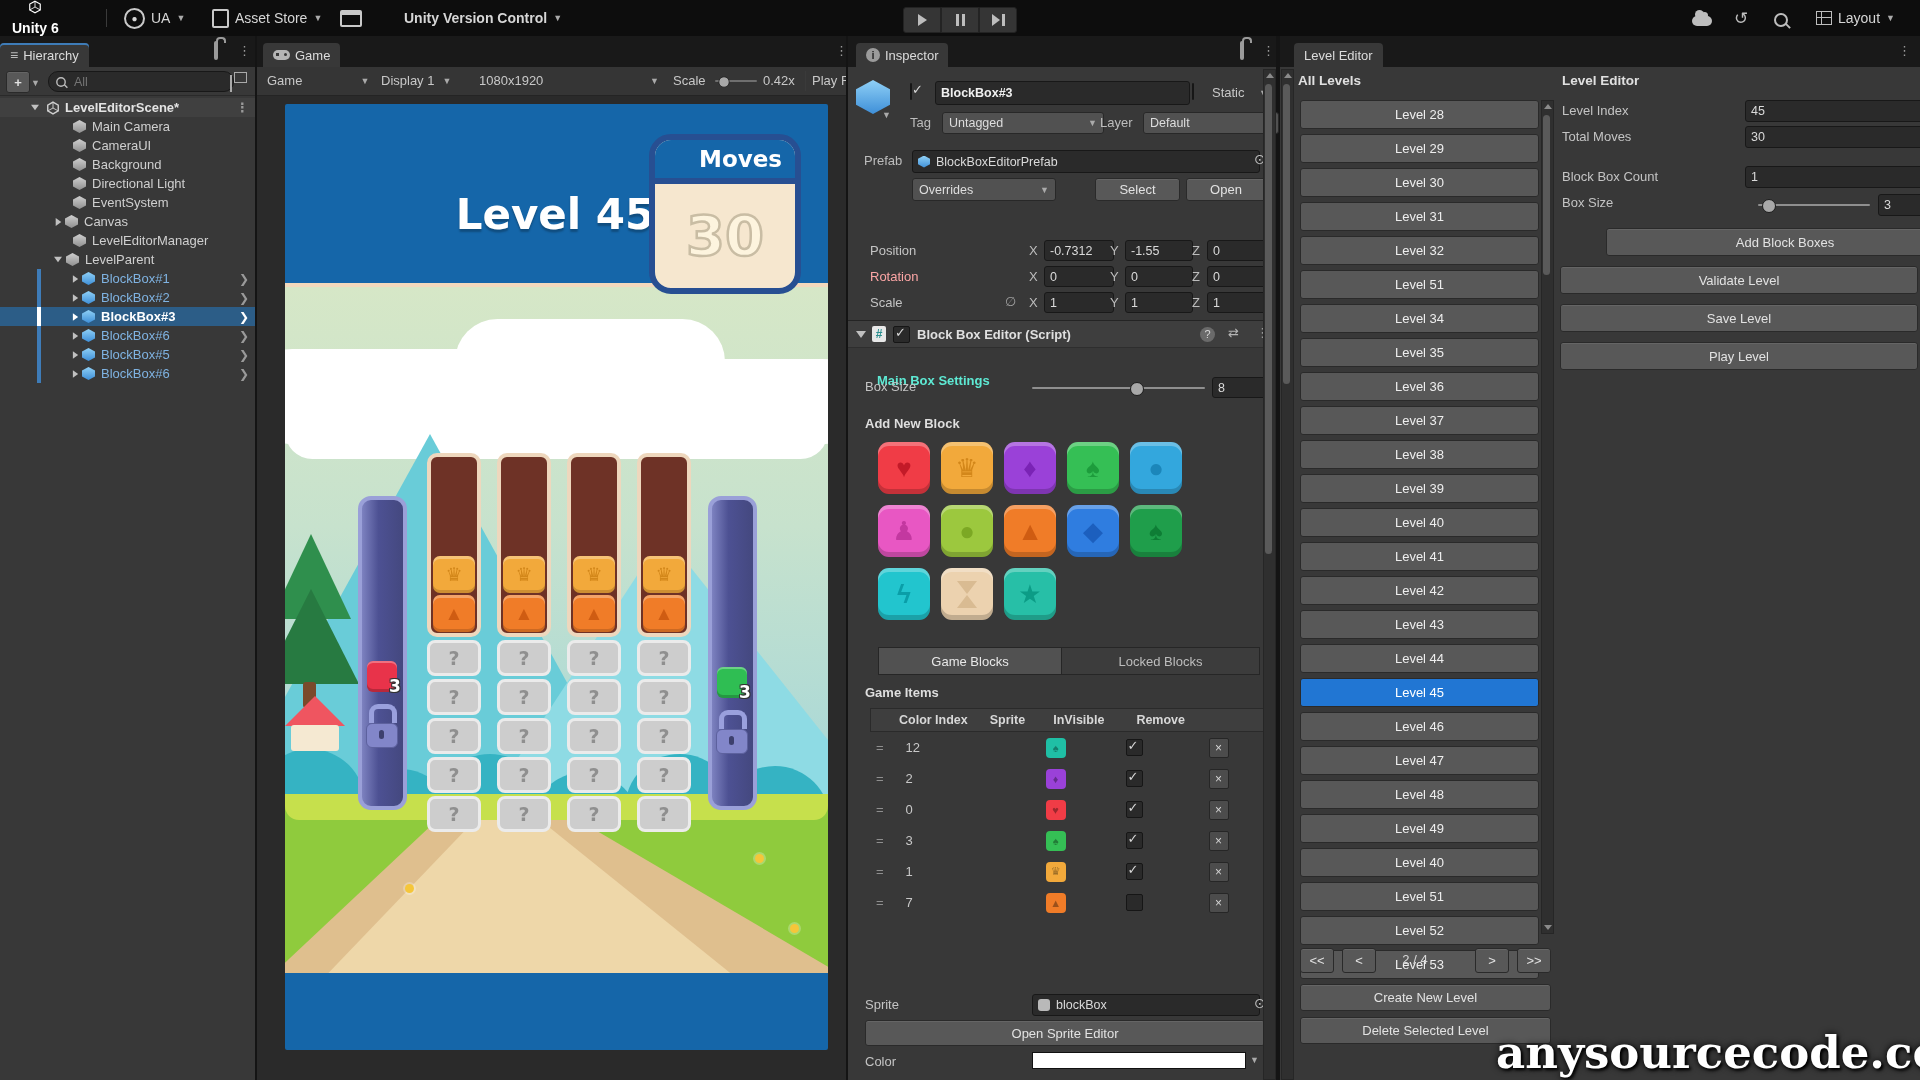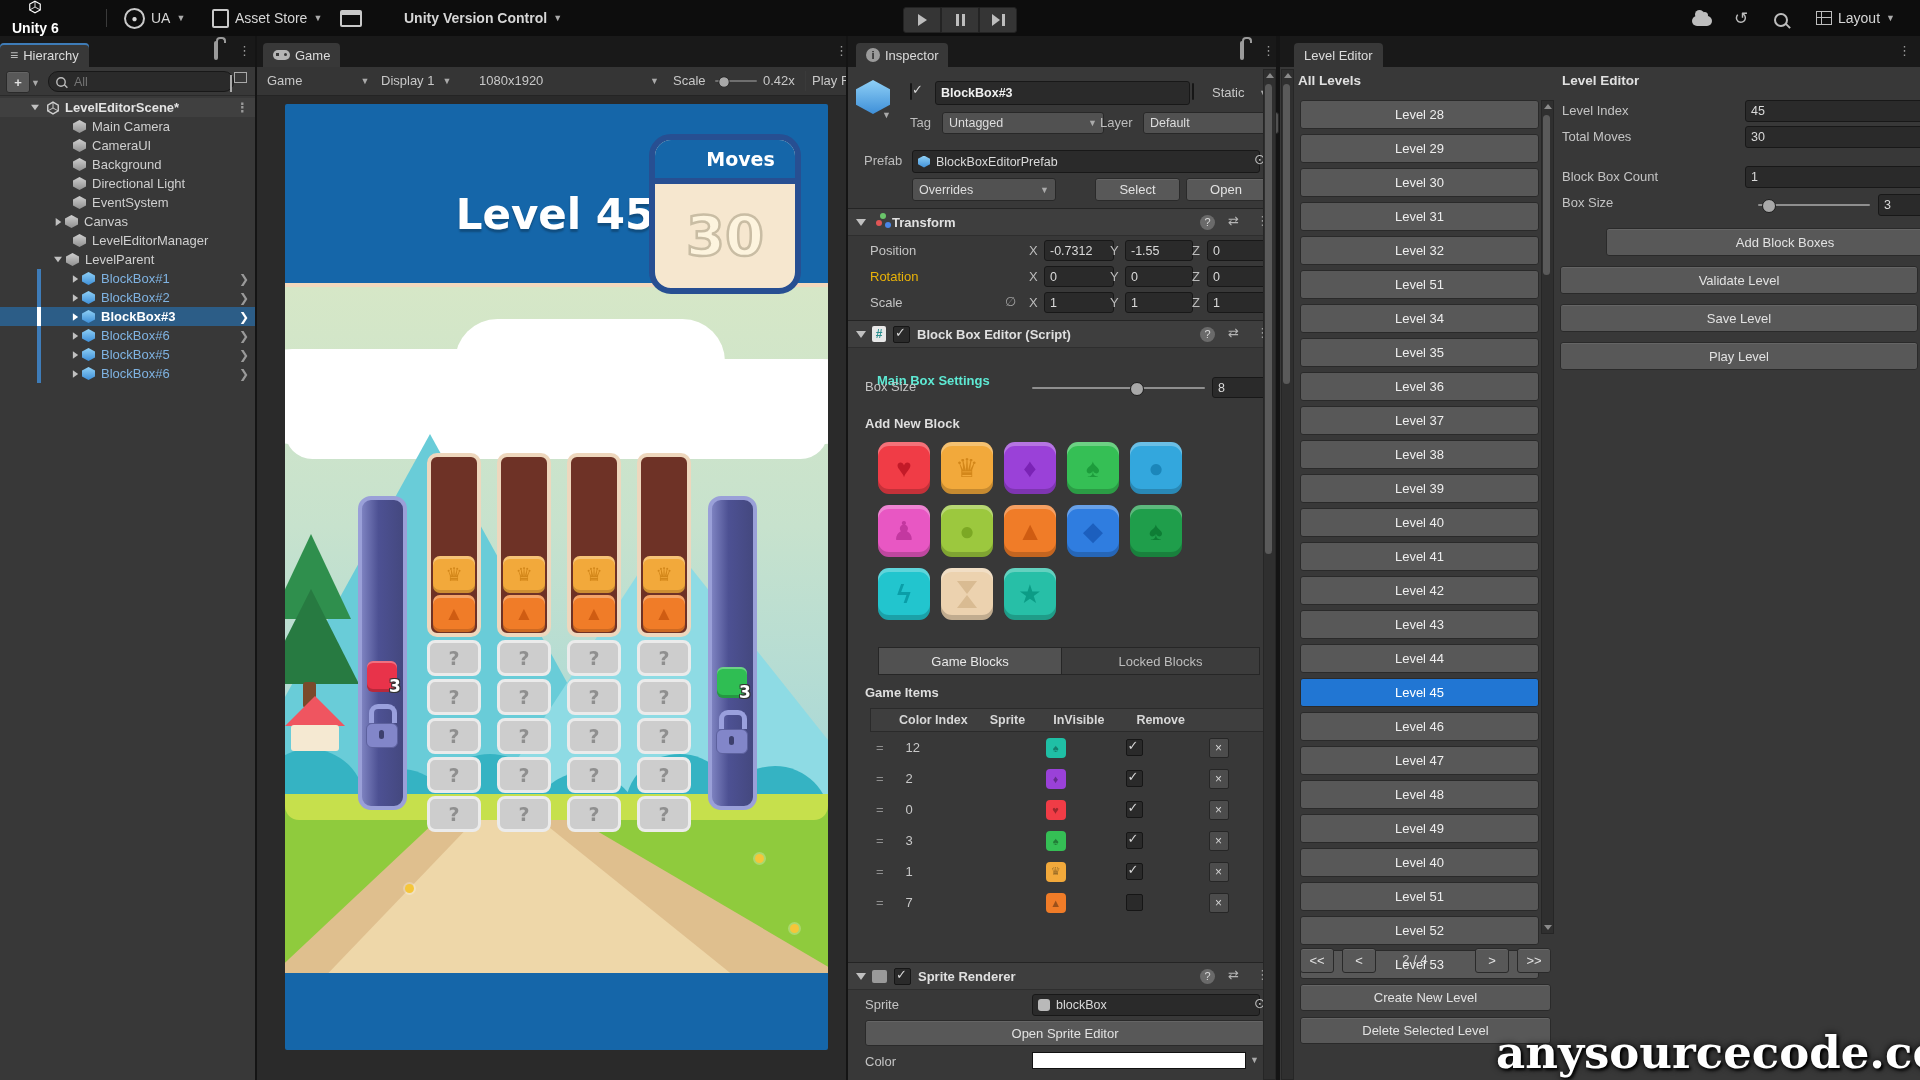--- a/index.html
+++ b/index.html
@@ -388,21 +388,21 @@
       <div class="gameblock" style="left:432px;top:563px;background:#2fbe53;"></div>
       <div class="badge3" style="left:454px;top:578px;">3</div>
       <div class="lockart" style="left:431px;top:606px;">
           <div class="sh"></div>
           <div class="bd"></div>
         </div>
 
       <div class="abs" style="left:0;top:0;width:543px;height:183px;background:#1566a9;border-bottom:4px solid #f2d9bd;box-sizing:border-box;">
         <div class="abs" style="left:140px;top:86px;width:260px;text-align:center;font-size:42px;font-weight:bold;color:#fff;font-family:'DejaVu Sans',sans-serif;text-shadow:0 3px 2px rgba(0,0,0,.25);">Level 45</div>
         <div class="abs" style="left:364px;top:30px;width:152px;height:160px;background:#f6e7cf;border:6px solid #274f92;border-radius:22px;box-sizing:border-box;overflow:hidden;">
-          <div style="height:38px;background:#1566a9;border-bottom:6px solid #274f92;display:flex;align-items:center;justify-content:center;color:#fff;font-weight:bold;font-size:19px;font-family:'DejaVu Sans',sans-serif;padding-left:31px;">Moves</div>
+          <div style="height:38px;background:#1566a9;border-bottom:6px solid #274f92;display:flex;align-items:center;justify-content:center;color:#fff;font-weight:bold;font-size:23px;font-family:'DejaVu Sans',sans-serif;padding-left:31px;">Moves</div>
           <div style="height:102px;display:flex;align-items:center;justify-content:center;font-size:56px;font-weight:bold;color:#fdf4de;-webkit-text-stroke:2.5px #c9bda4;font-family:'DejaVu Sans',sans-serif;">30</div>
         </div>
       </div>
 
       <div class="abs" style="left:0;top:869px;width:543px;height:77px;background:#1566a9;"></div>
     </div>
   </div>
 
   <div class="panel" style="left:848px;width:428px;">
     <div class="strip">
@@ -445,42 +445,34 @@
         <span>Overrides</span>
         <span class="caret">▼</span>
       </div>
     <div class="ubtn abs" style="left:247px;top:142px;width:83px;height:21px;">
         <span>Select</span>
       </div>
     <div class="ubtn abs" style="left:338px;top:142px;width:78px;height:21px;">
         <span>Open</span>
       </div>
     
-    <div class="secthead" style="top:172px;">
-      <span class="fold"></span>
-      <span style="width:6px;height:6px;border-radius:50%;background:#e05555;box-shadow:9px 2px 0 #4a86e8,4px -7px 0 #6ac46a;margin:2px 10px 0 4px;"></span>
-      <span style="font-weight:bold;color:#e0e0e0;">Transform</span>
-      <span class="helpico" style="position:absolute;left:352px;"></span>
-      <span class="presetico" style="position:absolute;left:380px;top:4px;"></span>
-      <span class="kebab" style="position:absolute;left:408px;top:4px;"></span>
-    </div>
     <div class="abs" style="left:22px;top:207px;color:#c4c4c4;">Position</div>
     <span class="abs" style="left:181px;top:207px;color:#bdbdbd;">X</span>
     <div class="field abs" style="left:196px;top:204px;width:58px;height:19px;">
         <span>-0.7312</span>
       </div>
     <span class="abs" style="left:262px;top:207px;color:#bdbdbd;">Y</span>
     <div class="field abs" style="left:277px;top:204px;width:56px;height:19px;">
         <span>-1.55</span>
       </div>
     <span class="abs" style="left:344px;top:207px;color:#bdbdbd;">Z</span>
     <div class="field abs" style="left:359px;top:204px;width:57px;height:19px;">
         <span>0</span>
       </div>
-    <div class="abs" style="left:22px;top:233px;color:#eab308;">Rotation</div>
+    <div class="abs" style="left:22px;top:233px;color:#fca5a5;">Rotation</div>
     <span class="abs" style="left:181px;top:233px;color:#bdbdbd;">X</span>
     <div class="field abs" style="left:196px;top:230px;width:58px;height:19px;">
         <span>0</span>
       </div>
     <span class="abs" style="left:262px;top:233px;color:#bdbdbd;">Y</span>
     <div class="field abs" style="left:277px;top:230px;width:56px;height:19px;">
         <span>0</span>
       </div>
     <span class="abs" style="left:344px;top:233px;color:#bdbdbd;">Z</span>
     <div class="field abs" style="left:359px;top:230px;width:57px;height:19px;">
@@ -634,29 +626,20 @@
       <span style="margin-left:22px;width:40px;">7</span>
       <span class="sprsq" style="margin-left: 100px; background: rgb(240, 124, 40);">
           <span>▲</span>
         </span>
       <span class="cb" style="margin-left:60px;"></span>
       <span class="xbtn" style="margin-left:66px;">
           <span>×</span>
         </span>
     </div>
     
-    <div class="secthead" style="top:926px;">
-      <span class="fold"></span>
-      <span style="width:15px;height:13px;background:#9a9a9a;border-radius:2px;position:relative;margin-right:7px;"></span>
-      <span class="cb on" style="margin-right:7px;"></span>
-      <span style="font-weight:bold;color:#e0e0e0;">Sprite Renderer</span>
-      <span class="helpico" style="position:absolute;left:352px;"></span>
-      <span class="presetico" style="position:absolute;left:380px;top:4px;"></span>
-      <span class="kebab" style="position:absolute;left:408px;top:4px;"></span>
-    </div>
     <div class="abs" style="left:17px;top:961px;color:#c4c4c4;">Sprite</div>
     <div class="field abs" style="left:184px;top:958px;width:216px;height:20px;gap:6px;">
       <span style="width:12px;height:12px;background:#b9b9b9;border-radius:3px;"></span>
       <span>blockBox</span>
     </div>
     <span class="abs" style="left:406px;top:959px;color:#bdbdbd;font-size:14px;">⊙</span>
     <div class="ubtn abs" style="left:17px;top:984px;width:398px;height:24px;">
         <span>Open Sprite Editor</span>
       </div>
     <div class="abs" style="left:17px;top:1018px;color:#c4c4c4;">Color</div>

